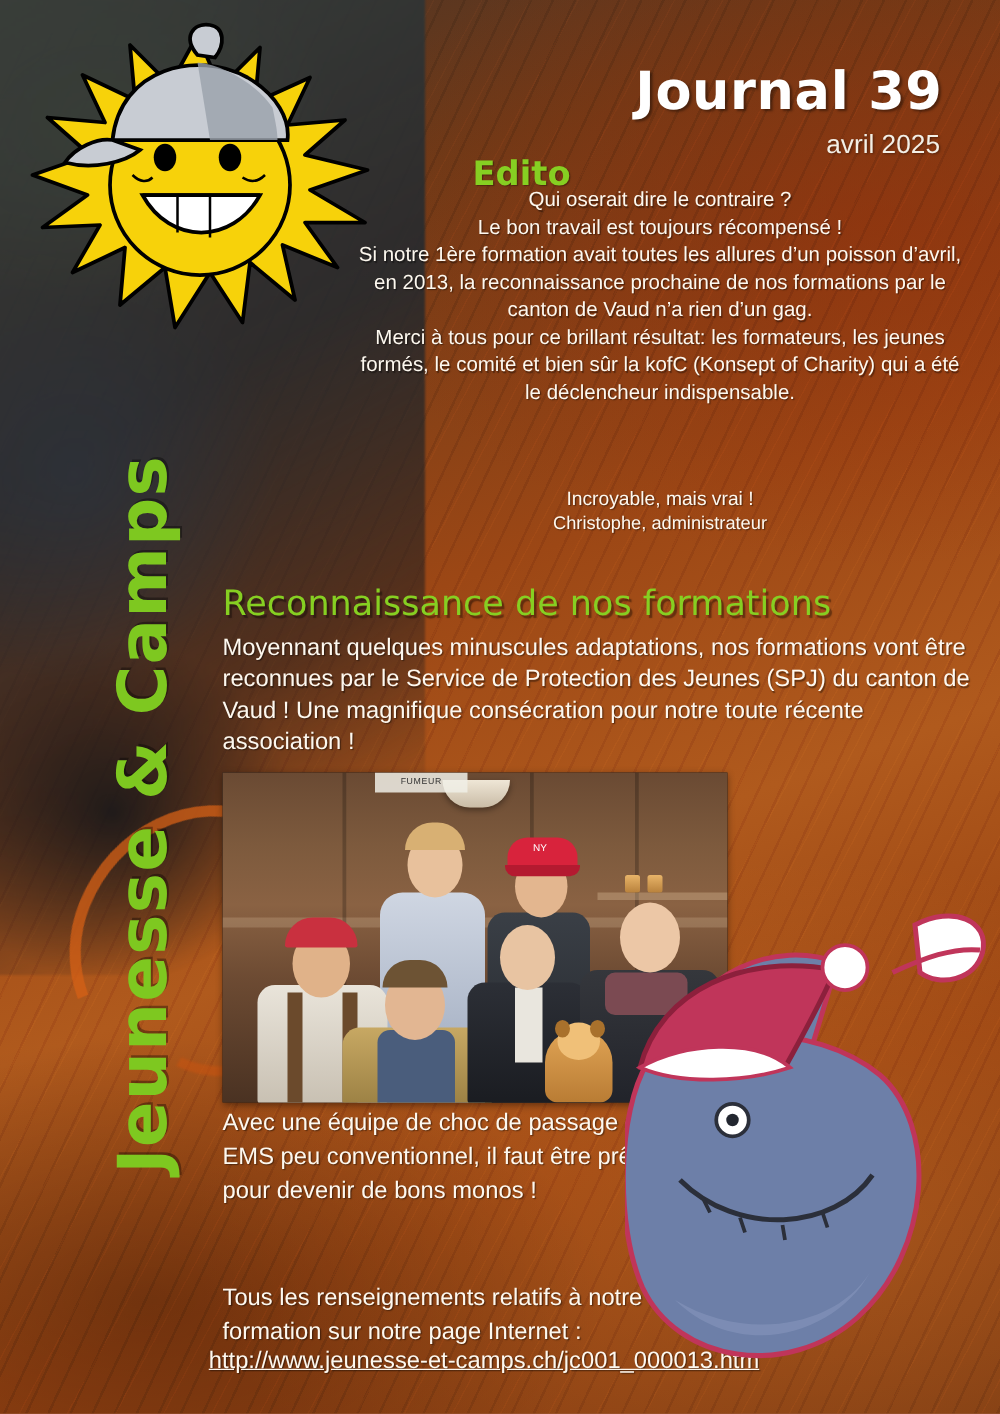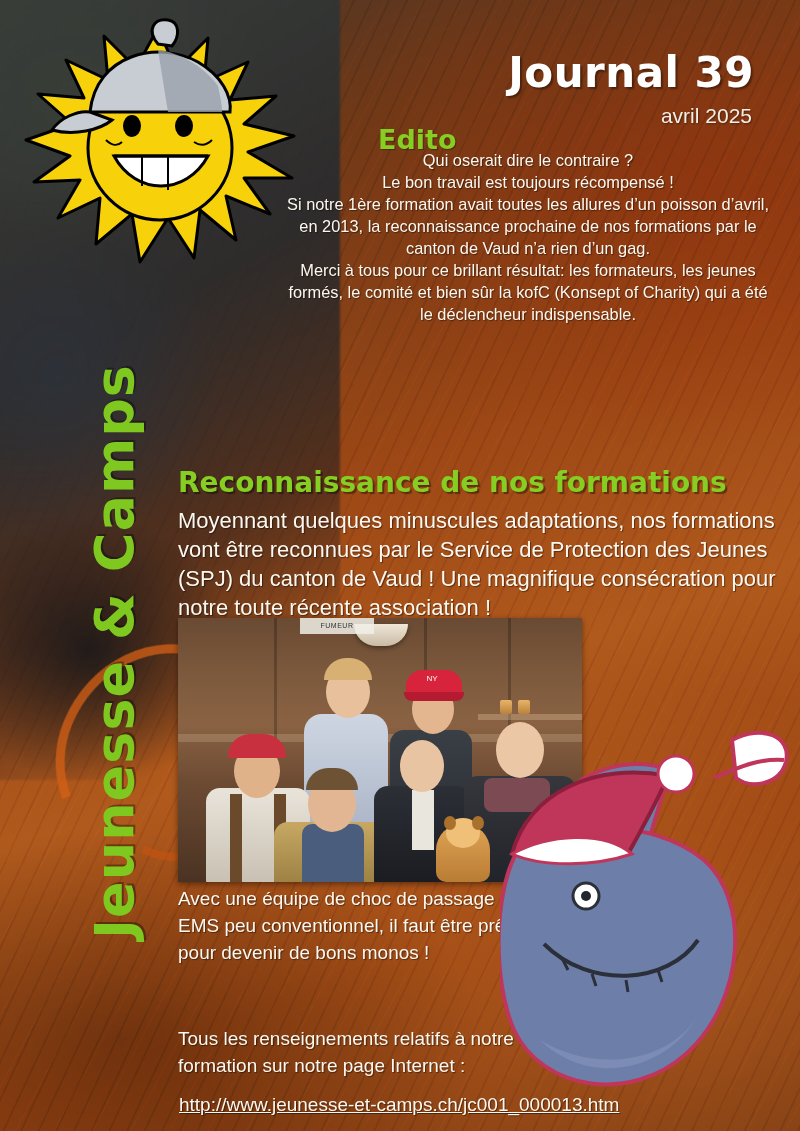--- a/index.html
+++ b/index.html
@@ -141,30 +141,30 @@
     color: #fdf8ef;
     text-shadow: 1px 1px 1px rgba(0,0,0,.45);
   }
   .edito-sign .small { font-size: 14.6px; }
 
   
   .sec-title {
     position: absolute;
     left: 178px; top: 466px;
     font-family: "DejaVu Sans", sans-serif;
-    font-weight: bold;
+    font-weight: normal;
     font-size: 28px;
     color: #86cf22;
     text-shadow: 2px 2px 1px rgba(0,0,0,.4);
   }
   .sec-body {
     position: absolute;
     left: 178px; top: 506px;
     width: 602px;
-    font-size: 22px;
+    font-size: 19px;
     line-height: 1.32;
     color: #fdf8ef;
     text-shadow: 1px 1px 1px rgba(0,0,0,.45);
   }
 
   
   .photo {
     position: absolute;
     left: 178px; top: 618px;
     width: 404px; height: 264px;
@@ -229,27 +229,26 @@
     position: absolute;
     left: 178px; top: 1026px;
     width: 480px;
     font-size: 19px;
     line-height: 1.42;
     color: #fdf8ef;
     text-shadow: 1px 1px 1px rgba(0,0,0,.45);
   }
   .info-link {
     position: absolute;
-    left: 179px; top: 1078px;
+    left: 167px; top: 1078px;
     font-size: 19px;
     color: #fdf8ef;
     text-decoration: underline;
     text-shadow: 1px 1px 1px rgba(0,0,0,.45);
     cursor: pointer;
-    margin-top: 16px;
   }
 
   
   .shark { position: absolute; left: 500px; top: 718px; width: 300px; height: 400px; }
 </style>
 </head>
 <body>
 
 <div class="page">
   <div class="wood"></div>
@@ -292,20 +291,24 @@
 
   <div class="journal-title">Journal 39</div>
   <div class="journal-date">avril 2025</div>
 
   <div class="edito-head">Edito</div>
   <div class="edito-body">
     <div>Qui oserait dire le contraire ?</div>
     <div>Le bon travail est toujours récompensé !</div>
     <div>Si notre 1ère formation avait toutes les allures d’un poisson d’avril, en 2013, la reconnaissance prochaine de nos formations par le canton de Vaud n’a rien d’un gag.</div>
     <div>Merci à tous pour ce brillant résultat: les formateurs, les jeunes formés, le comité et bien sûr la kofC (Konsept of Charity) qui a été le déclencheur indispensable.</div>
+  </div>
+  <div class="edito-sign">
+    <div>Incroyable, mais vrai !</div>
+    <div class="small">Christophe, administrateur</div>
   </div>
 
   <div class="sec-title">Reconnaissance de nos formations</div>
   <div class="sec-body">Moyennant  quelques minuscules adaptations, nos formations vont être reconnues par le Service de Protection des Jeunes (SPJ) du canton de Vaud ! Une magnifique consécration pour notre toute récente association !</div>
 
   <div class="photo">
     <div class="ph-wall"></div>
     <div class="ph-panel"></div>
     <div class="ph-vert" style="left:96px"></div>
     <div class="ph-vert" style="left:246px"></div>

